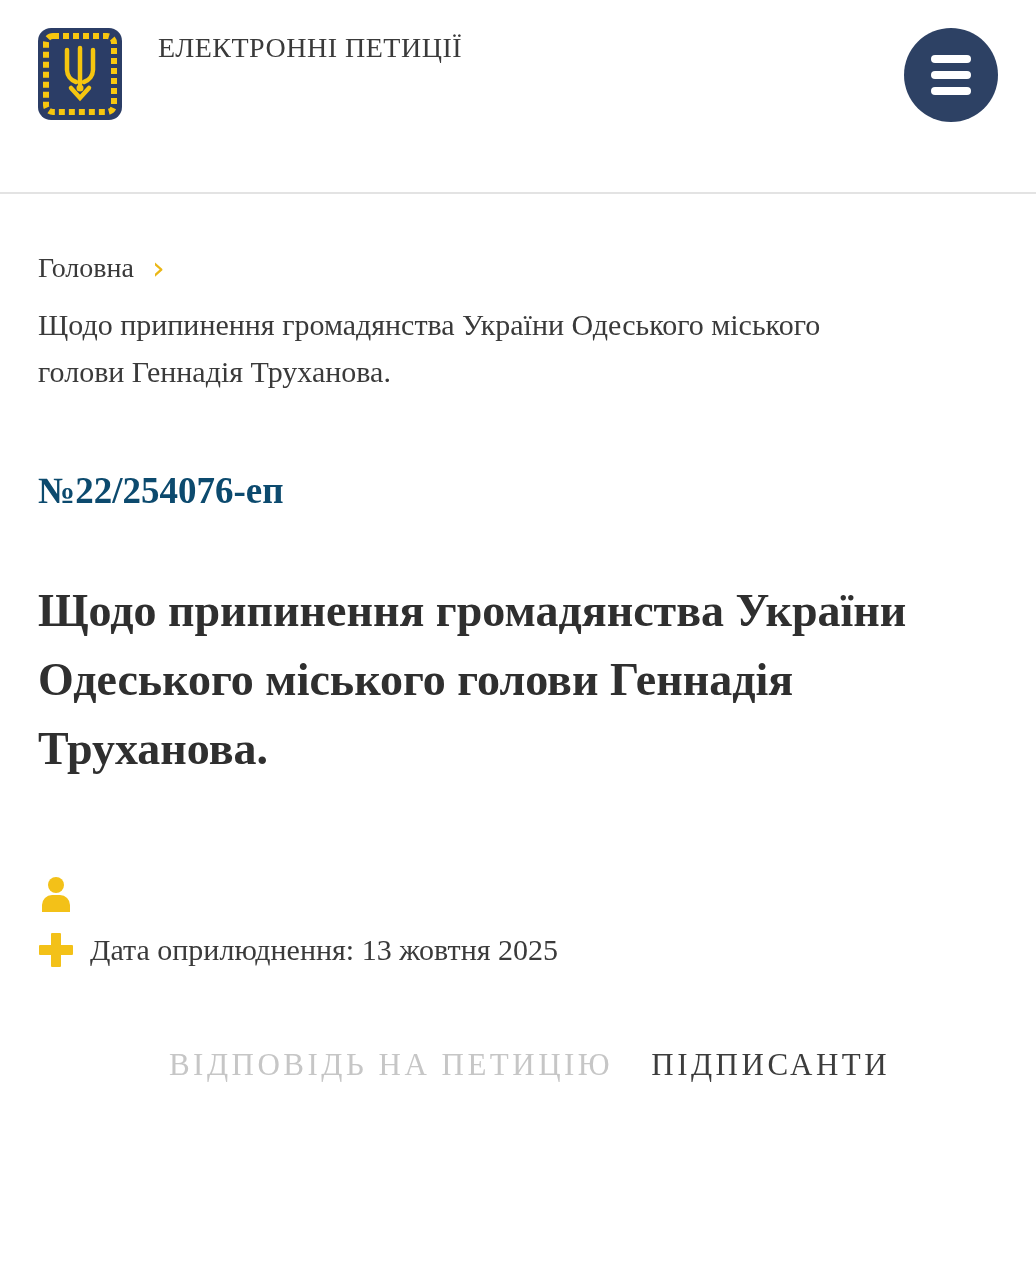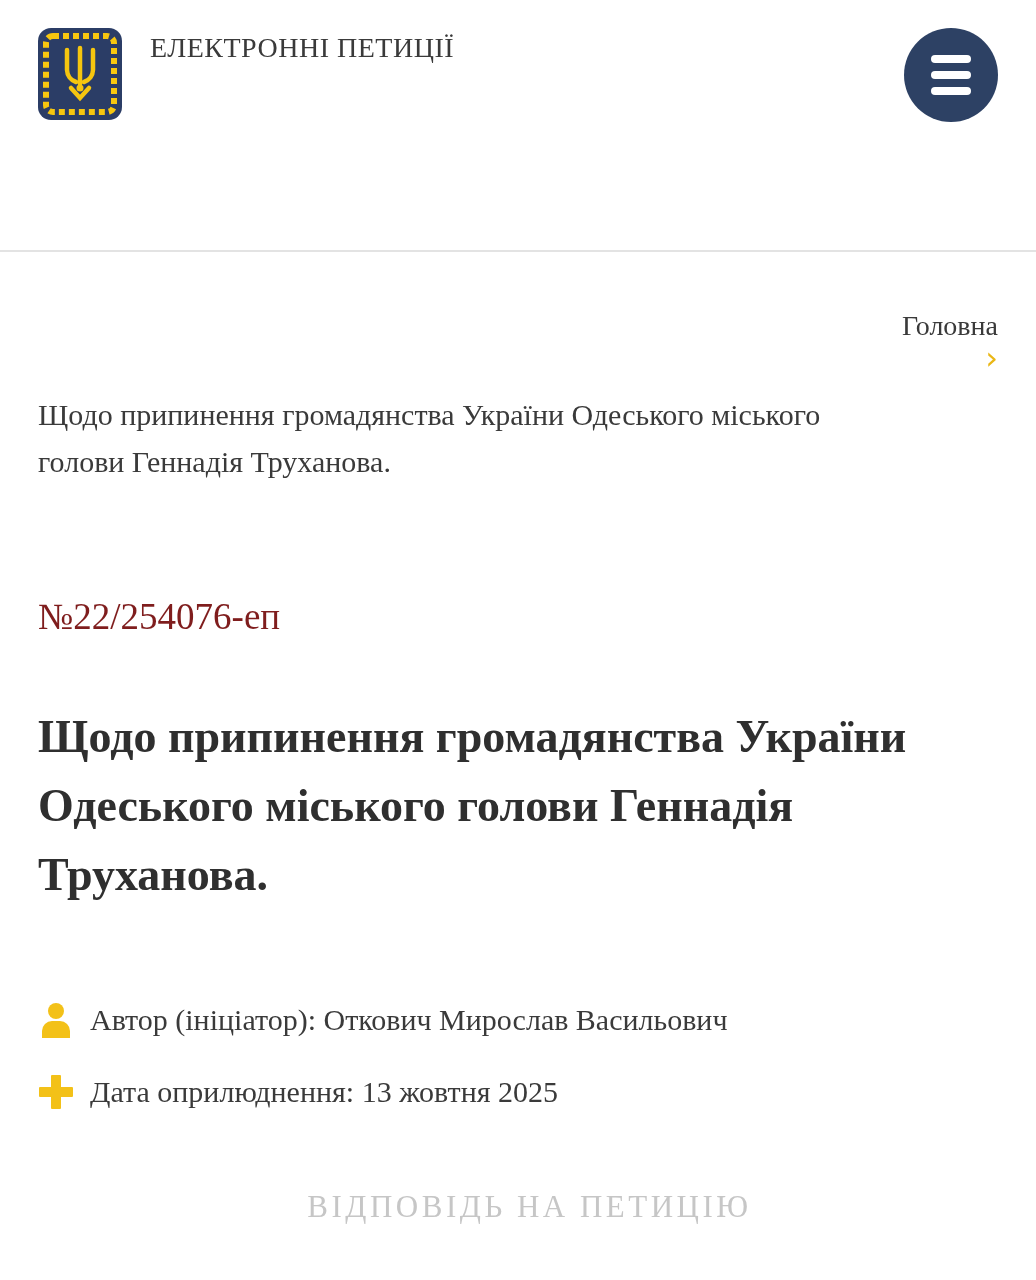--- a/index.html
+++ b/index.html
@@ -6,26 +6,27 @@
   html, body {
     width: 1036px;
     background: #ffffff;
     font-family: "Liberation Serif", "DejaVu Serif", serif;
     color: #3a3a3a;
   }
   body { min-height: 1280px; overflow: hidden; }
 
   
   .header {
-    height: 252px;
+    height: 194px;
     padding: 28px 38px 0 38px;
     border-bottom: 2px solid #e3e3e3;
     display: flex;
     align-items: flex-start;
     background: #ffffff;
+    gap: 8px;
   }
   .logo {
     width: 84px;
     height: 92px;
     flex: 0 0 auto;
     cursor: pointer;
   }
   .header-text {
     margin-left: 28px;
     flex: 1 1 auto;
@@ -64,21 +65,21 @@
   .menu-btn .bar {
     width: 40px;
     height: 8px;
     border-radius: 4px;
     background: #ffffff;
   }
 
   
   .main { padding: 58px 38px 0 38px; }
 
-  .breadcrumb { display: flex; align-items: flex-end; flex-direction: column; }
+  .breadcrumb { display: flex; align-items: flex-start; }
   .crumb-home {
     font-size: 28px;
     color: #3a3a3a;
     text-decoration: none;
     cursor: pointer;
   }
   .crumb-sep {
     color: #eab716;
     font-size: 32px;
     margin-left: 18px;
@@ -87,39 +88,40 @@
   }
   .crumb-current {
     margin-top: 18px;
     font-size: 30px;
     line-height: 1.55;
     max-width: 835px;
     color: #3a3a3a;
   }
 
   .petition-number {
-    margin-top: 110px;
+    margin-top: 74px;
     font-size: 37px;
-    color: #7f1d1d;
+    color: #0c4a6e;
+    font-weight: bold;
   }
 
   .petition-title {
     margin-top: 64px;
     font-size: 46px;
     font-weight: 700;
     line-height: 1.5;
     max-width: 950px;
     color: #2f2f2f;
   }
 
   .meta { margin-top: 92px; }
   .meta-row {
     display: flex;
     align-items: center;
-    margin-top: 34px;
+    margin-top: 18px;
   }
   .meta-row:first-child { margin-top: 0; }
   .meta-icon {
     width: 36px;
     height: 38px;
     flex: 0 0 auto;
     display: flex;
     align-items: center;
     justify-content: center;
   }
@@ -198,29 +200,29 @@
   <h1 class="petition-title">Щодо припинення громадянства України Одеського міського голови Геннадія Труханова.</h1>
 
   <section class="meta">
     <div class="meta-row">
       <span class="meta-icon">
         <svg width="34" height="36" viewBox="0 0 34 36" xmlns="http://www.w3.org/2000/svg">
           <circle cx="17" cy="9" r="8" fill="#f3c118"></circle>
           <path d="M3 36 v-7 a10 10 0 0 1 10 -10 h8 a10 10 0 0 1 10 10 v7 z" fill="#f3c118"></path>
         </svg>
       </span>
-      <span class="meta-text">Автор (ініціатор): Откович Мирослав Васильович</span>
     </div>
     <div class="meta-row">
       <span class="meta-icon">
         <svg width="34" height="36" viewBox="0 0 34 36" xmlns="http://www.w3.org/2000/svg">
           <path d="M13 2 h8 v12 h12 v8 h-12 v12 h-8 v-12 h-12 v-8 h12 z" fill="#f3c118" stroke="#f3c118" stroke-width="2" stroke-linejoin="round"></path>
         </svg>
       </span>
       <span class="meta-text">Дата оприлюднення: 13 жовтня 2025</span>
     </div>
   </section>
 
   <nav class="tabs">
     <button class="tab inactive">ВІДПОВІДЬ НА ПЕТИЦІЮ</button>
+    <button class="tab">ПІДПИСАНТИ</button>
   </nav>
 
 </main>
 
 </body></html>

